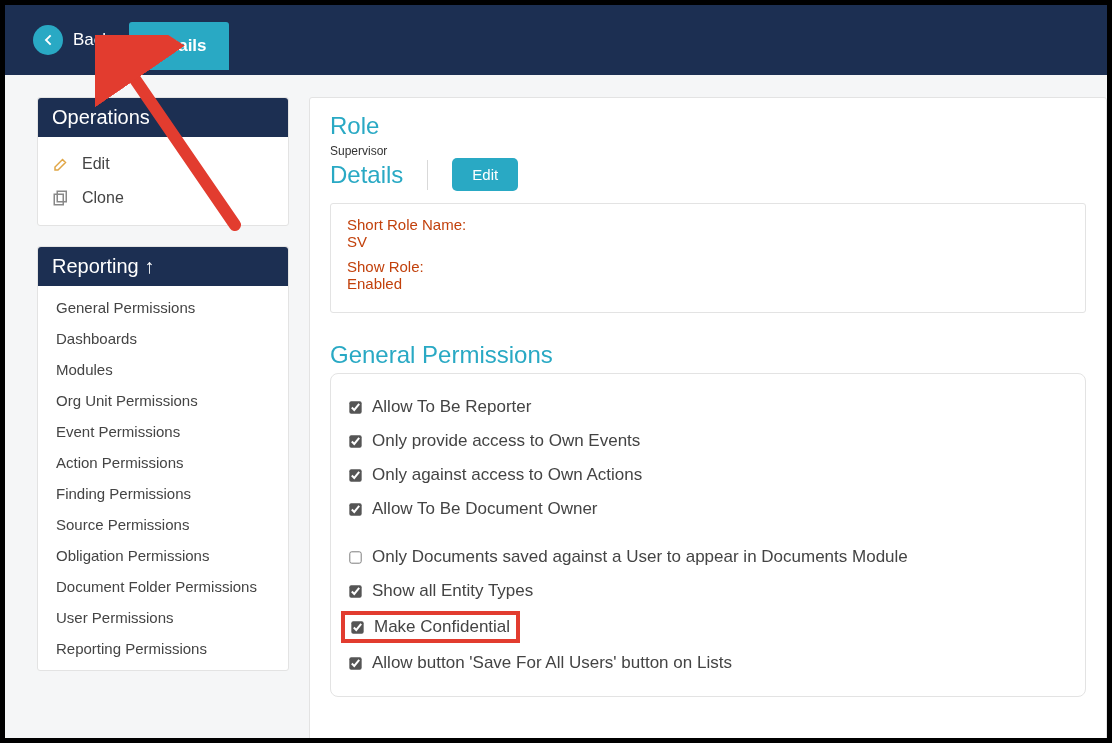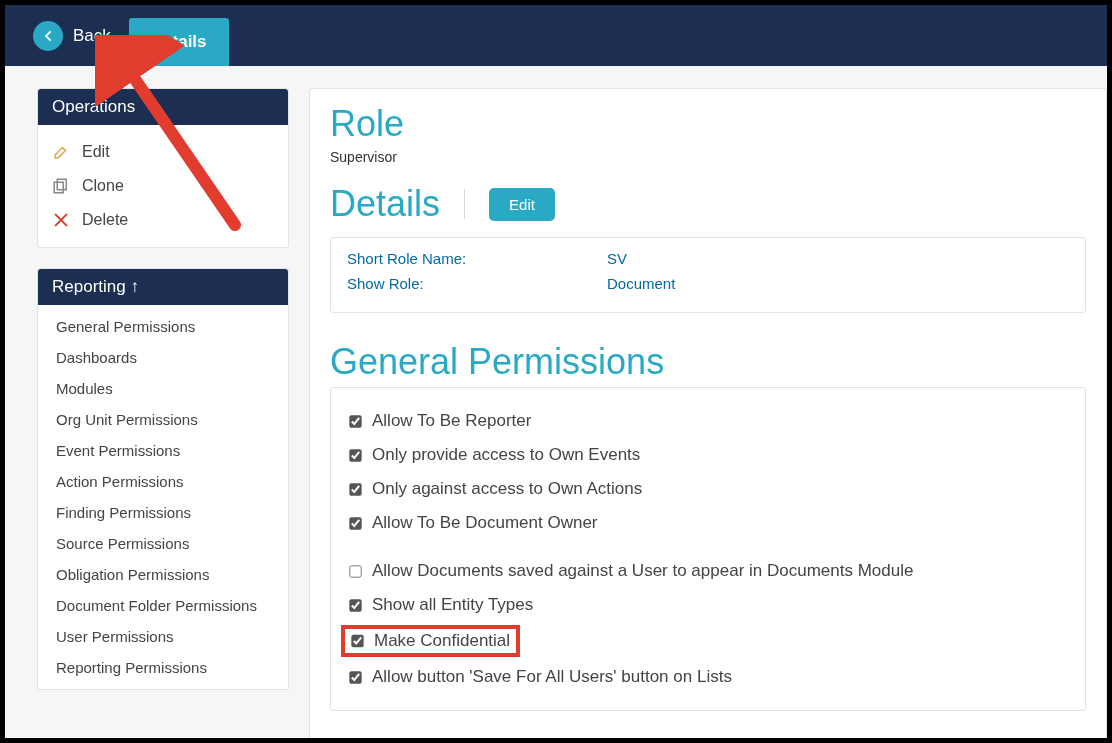--- a/index.html
+++ b/index.html
@@ -13,21 +13,21 @@
   .frame {
     position: relative;
     width: 1104px;
     height: 735px;
     margin: 4px;
     background: #f5f6f7;
     border: 1px solid #000;
     overflow: hidden;
   }
   .topbar {
-    height: 61px;
+    height: 70px;
     background: #1c2f52;
     display: flex;
     align-items: center;
     padding-left: 28px;
     gap: 18px;
   }
   .back-btn {
     display: flex;
     align-items: center;
     gap: 10px;
@@ -63,21 +63,21 @@
   .panel {
     background: #fff;
     border: 1px solid #e3e3e3;
     border-radius: 3px;
     margin-bottom: 20px;
   }
   .panel-header {
     background: #1c2f52;
     color: #fff;
     padding: 8px 14px;
-    font-size: 17px;
+    font-size: 20px;
     border-radius: 3px 3px 0 0;
   }
   .op-list { padding: 10px 14px; }
   .op-item {
     display: flex; align-items: center; gap: 12px;
     padding: 8px 0;
     font-size: 16px;
     color: #444;
     cursor: pointer;
   }
@@ -94,28 +94,27 @@
   .main {
     flex: 1;
     background: #fff;
     border: 1px solid #e3e3e3;
     border-radius: 3px;
     padding: 14px 20px 24px 20px;
     min-height: 660px;
   }
   .h-section {
     color: #29a9c4;
-    font-size: 36px;
+    font-size: 24px;
     font-weight: 400;
     margin-bottom: 4px;
   }
   .role-value {
-    font-size: 14px;
+    font-size: 12px;
     color: #333;
-    margin-bottom: 18px;
   }
   .details-row {
     display: flex; align-items: center; gap: 24px;
     margin-bottom: 12px;
   }
   .divider-v {
     width: 1px; height: 30px; background: #d9d9d9;
   }
   .edit-pill {
     background: #29a9c4;
@@ -126,40 +125,41 @@
     font-size: 15px;
     cursor: pointer;
   }
 
   .info-box {
     border: 1px solid #e3e3e3;
     border-radius: 3px;
     padding: 12px 16px;
     margin-bottom: 28px;
   }
-  .info-row { display: flex; margin-bottom: 8px; font-size: 15px; color:#0369a1; }
+  .info-row { display: flex; margin-bottom: 8px; font-size: 15px; color:#c2410c;flex-direction:column; }
   .info-label { width: 260px; }
 
   .perm-box {
     border: 1px solid #e3e3e3;
-    border-radius: 3px;
+    border-radius: 8px;
     padding: 16px 18px;
   }
   .perm-item {
     display: flex; align-items: center; gap: 10px;
     font-size: 17px; color: #444;
     padding: 7px 0;
   }
   .perm-item input { transform: scale(0.95); accent-color: #555; }
   .perm-gap { height: 14px; }
 
   .highlight-box {
     border: 4px solid #e23c2f;
     padding: 2px 6px;
     display: inline-flex;
+    align-items:center;
     gap:10px;
     margin: 3px 0 3px -8px;
   }
 
   
   .arrow-anno {
     position: absolute;
     left: 90px; top: 30px;
     pointer-events: none;
   }
@@ -198,28 +198,20 @@
           </div>
           <div class="op-item">
             <span class="op-icon">
               <svg viewBox="0 0 24 24" width="18" height="18">
                   <rect x="7" y="3" width="12" height="14" fill="none" stroke="#888" stroke-width="2"></rect>
                   <rect x="3" y="7" width="12" height="14" fill="none" stroke="#888" stroke-width="2"></rect>
                 </svg>
             </span>
             <span>Clone</span>
           </div>
-          <div class="op-item">
-            <span class="op-icon">
-              <svg viewBox="0 0 24 24" width="16" height="16">
-                  <path stroke="#e23c2f" stroke-width="3" stroke-linecap="round" d="M4 4l16 16M20 4L4 20"></path>
-                </svg>
-            </span>
-            <span>Delete</span>
-          </div>
         </div>
       </div>
 
       <div class="panel">
         <div class="panel-header">Reporting ↑</div>
         <div class="nav-list">
           <div class="nav-item">General Permissions</div>
           <div class="nav-item">Dashboards</div>
           <div class="nav-item">Modules</div>
           <div class="nav-item">Org Unit Permissions</div>
@@ -246,21 +238,21 @@
         <button class="edit-pill">Edit</button>
       </div>
 
       <div class="info-box">
         <div class="info-row">
           <div class="info-label">Short Role Name:</div>
           <div>SV</div>
         </div>
         <div class="info-row">
           <div class="info-label">Show Role:</div>
-          <div>Document</div>
+          <div>Enabled</div>
         </div>
       </div>
 
       <div class="h-section">General Permissions</div>
 
       <div class="perm-box" id="perm-box">
           <label class="perm-item">
             <input type="checkbox" checked="" style="">
             <span>Allow To Be Reporter</span>
           </label>
@@ -272,21 +264,21 @@
             <input type="checkbox" checked="" style="">
             <span>Only against access to Own Actions</span>
           </label>
           <label class="perm-item">
             <input type="checkbox" checked="" style="">
             <span>Allow To Be Document Owner</span>
           </label>
           <div class="perm-gap"></div>
           <label class="perm-item">
             <input type="checkbox" style="">
-            <span>Allow Documents saved against a User to appear in Documents Module</span>
+            <span>Only Documents saved against a User to appear in Documents Module</span>
           </label>
           <label class="perm-item">
             <input type="checkbox" checked="" style="">
             <span>Show all Entity Types</span>
           </label>
           <div class="perm-item" style="padding: 0px;">
             <div class="highlight-box">
               <input type="checkbox" checked="" style="">
               <span>Make Confidential</span>
             </div>

